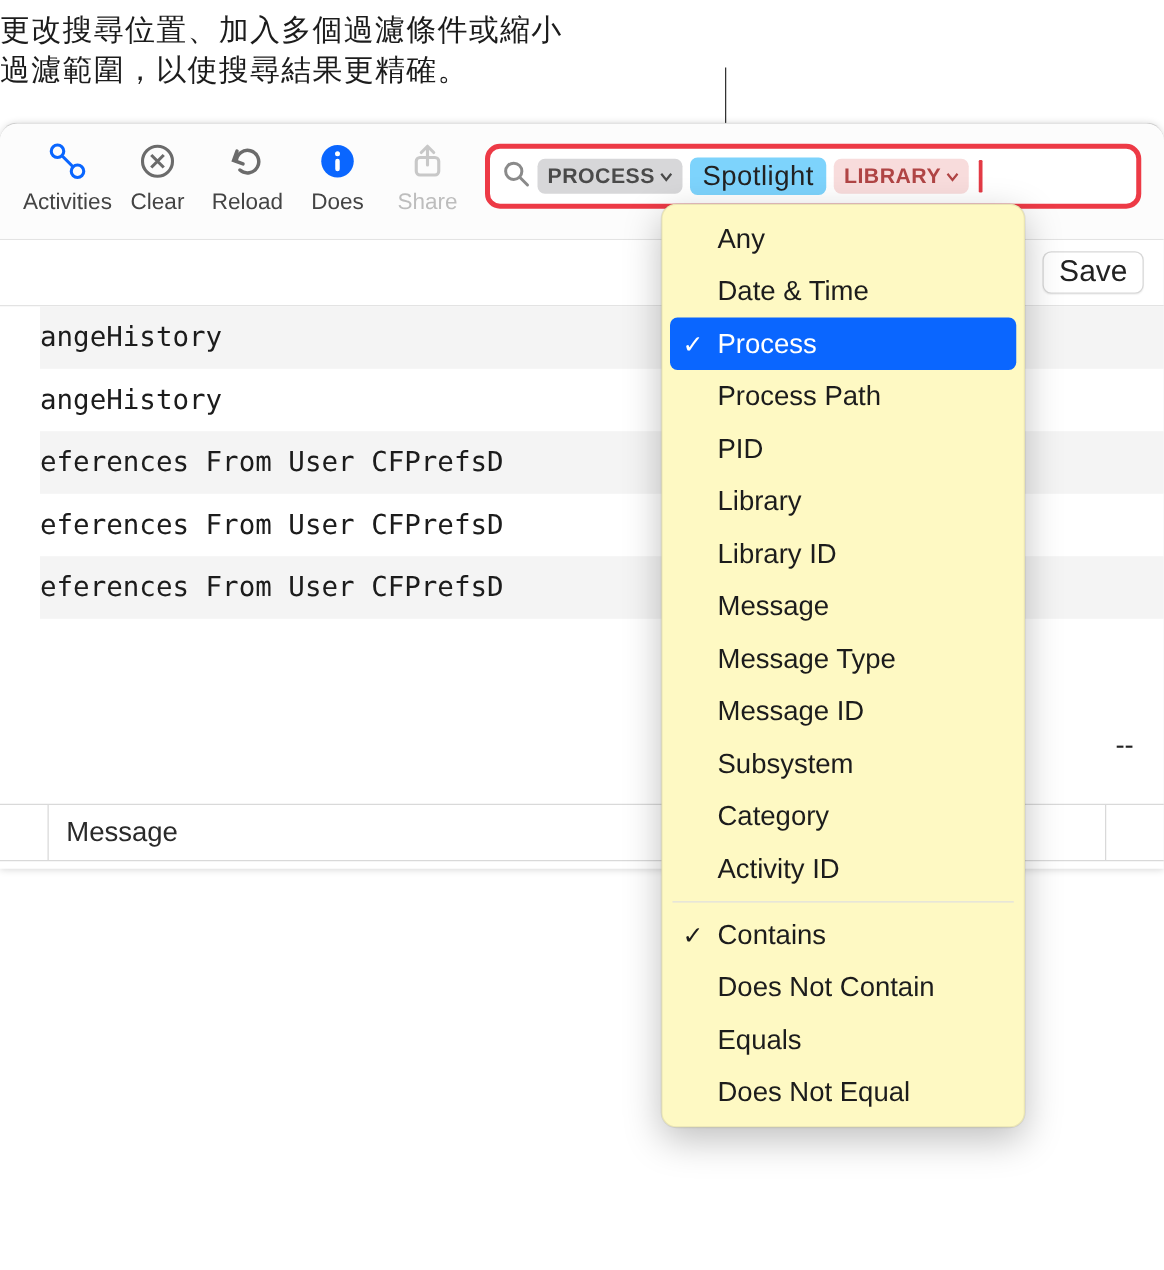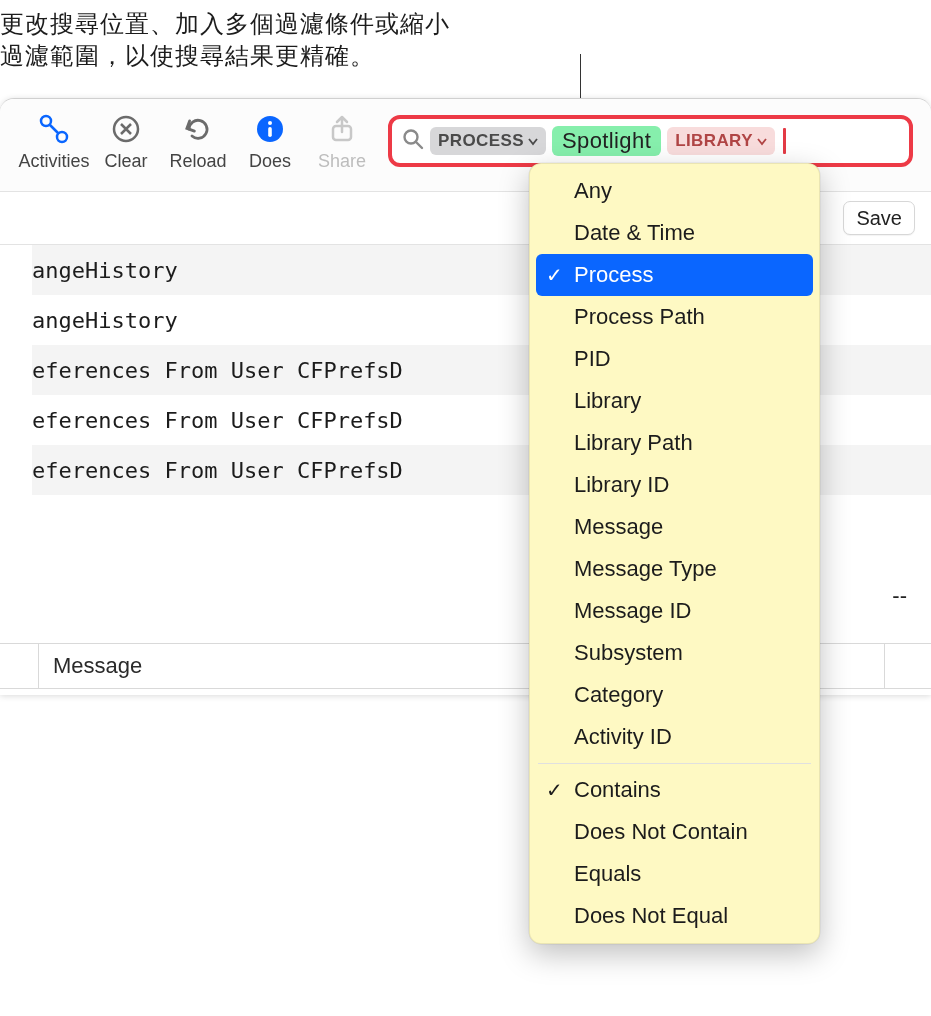--- a/index.html
+++ b/index.html
@@ -100,21 +100,21 @@
     letter-spacing: 0.4px;
     white-space: nowrap;
   }
   .token.process {
     background: #d7d7d9;
     color: #4a4a4a;
     font-size: 17px;
     text-transform: uppercase;
   }
   .token.value {
-    background: #86efac;
+    background: #7dd3fc;
     color: #222;
     font-weight: 500;
     font-size: 22px;
     padding: 0 10px;
     height: 30px;
   }
   .token.library {
     background: #f8dcdc;
     color: #b04545;
     font-size: 17px;
@@ -137,21 +137,21 @@
     justify-content: flex-end;
     padding: 0 16px;
     border-bottom: 1px solid #e3e3e3;
   }
   .save-btn {
     border: 1px solid #d7d7d7;
     background: #fff;
     border-radius: 7px;
     height: 34px;
     padding: 0 12px;
-    font-size: 20px;
+    font-size: 24px;
     color: #222;
     box-shadow: 0 1px 1px rgba(0,0,0,0.05);
   }
   .rows {
     font-family: ui-monospace, "SF Mono", Menlo, monospace;
     font-size: 22px;
     margin-left: 32px;
   }
   .row {
     height: 50px;
@@ -383,23 +383,20 @@
     <div class="menu-item">
       <span>Process Path</span>
     </div>
     <div class="menu-item">
       <span>PID</span>
     </div>
     <div class="menu-item">
       <span>Library</span>
     </div>
     <div class="menu-item">
-      <span>Library Path</span>
-    </div>
-    <div class="menu-item">
       <span>Library ID</span>
     </div>
     <div class="menu-item">
       <span>Message</span>
     </div>
     <div class="menu-item">
       <span>Message Type</span>
     </div>
     <div class="menu-item">
       <span>Message ID</span>

